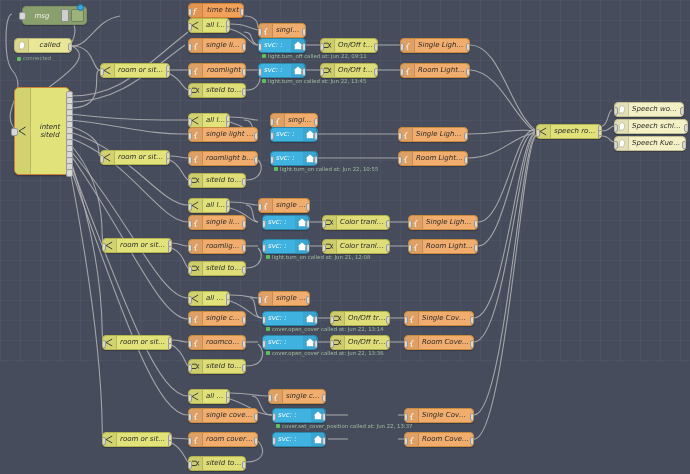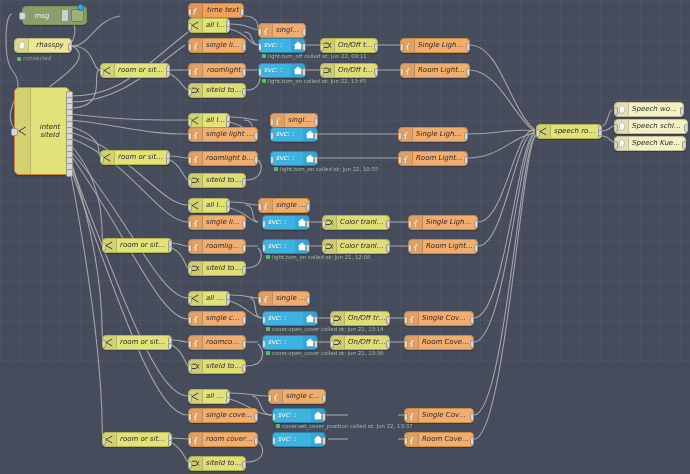--- a/index.html
+++ b/index.html
@@ -221,21 +221,21 @@
     <span class="sq"></span>
   </div>
   <span class="dbg-dot" style="left:77px;top:4px;"></span>
 
   <div class="node n-palegold" style="left:14px;top:38px;width:58px;">
     <span class="ico">
       <svg width="8" height="9" viewBox="0 0 8 9">
           <path d="M4 0.5 C2 1.5 1 3 1.5 5 L1 8.5 L3 7.5 L5 8.5 L6.5 5 C7 3 6 1.5 4 0.5 Z" fill="#fff" stroke="#8a8a5a" stroke-width=".4"></path>
         </svg>
     </span>
-    <span class="lbl">rhasspy</span>
+    <span class="lbl">called</span>
     <span class="port out" style="top:4px;"></span>
   </div>
   <div class="connbadge" style="left:17px;top:55px;">
     <span class="dot"></span><span class="txt">connected</span>
   </div>
 
   <div class="bignode" style="left:14px;top:87px;width:56px;height:88px;">
     <span class="port in" style="top:40px;"></span>
     <span class="leftstripe">
       <svg width="9" height="10" viewBox="0 0 9 10">

